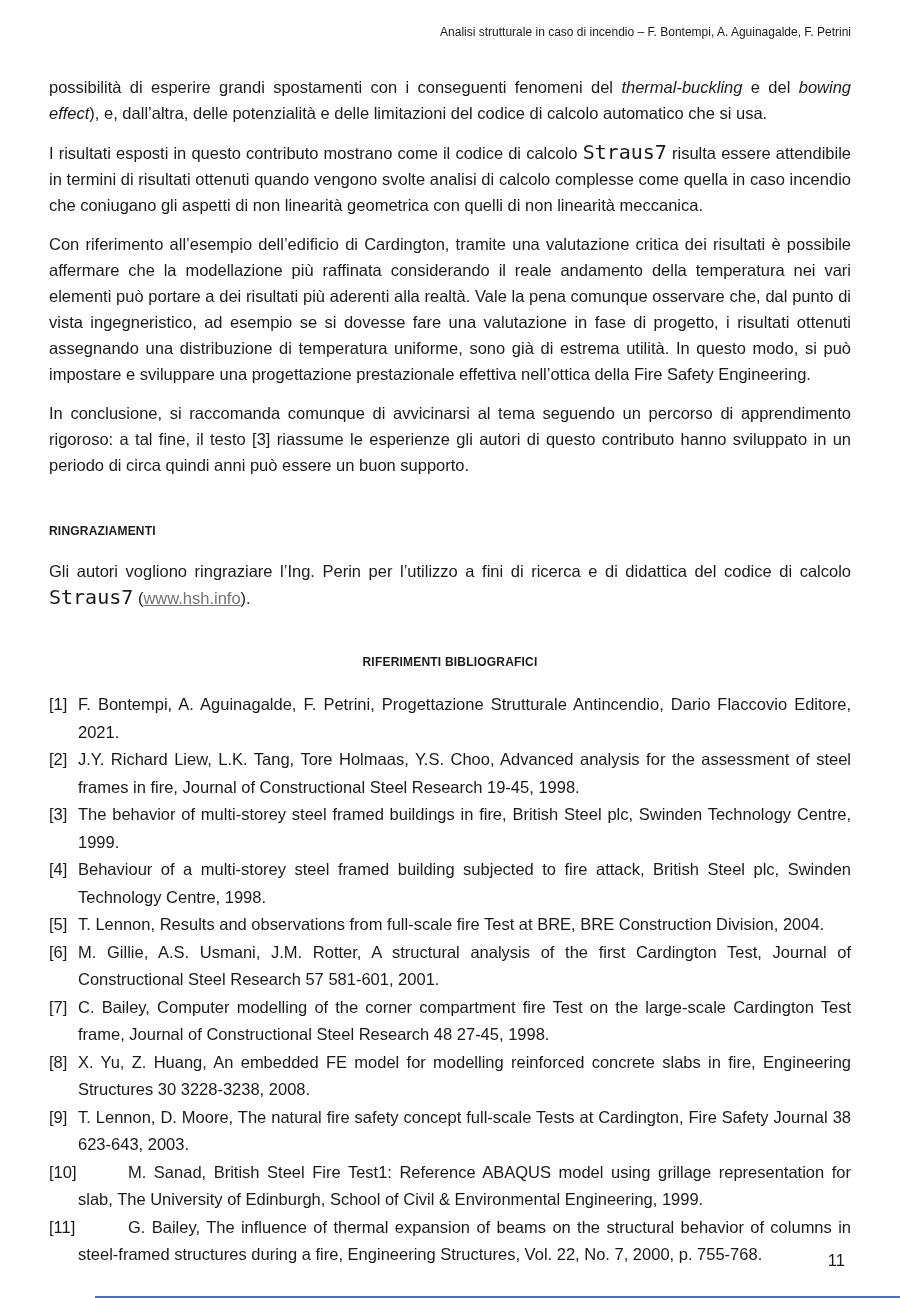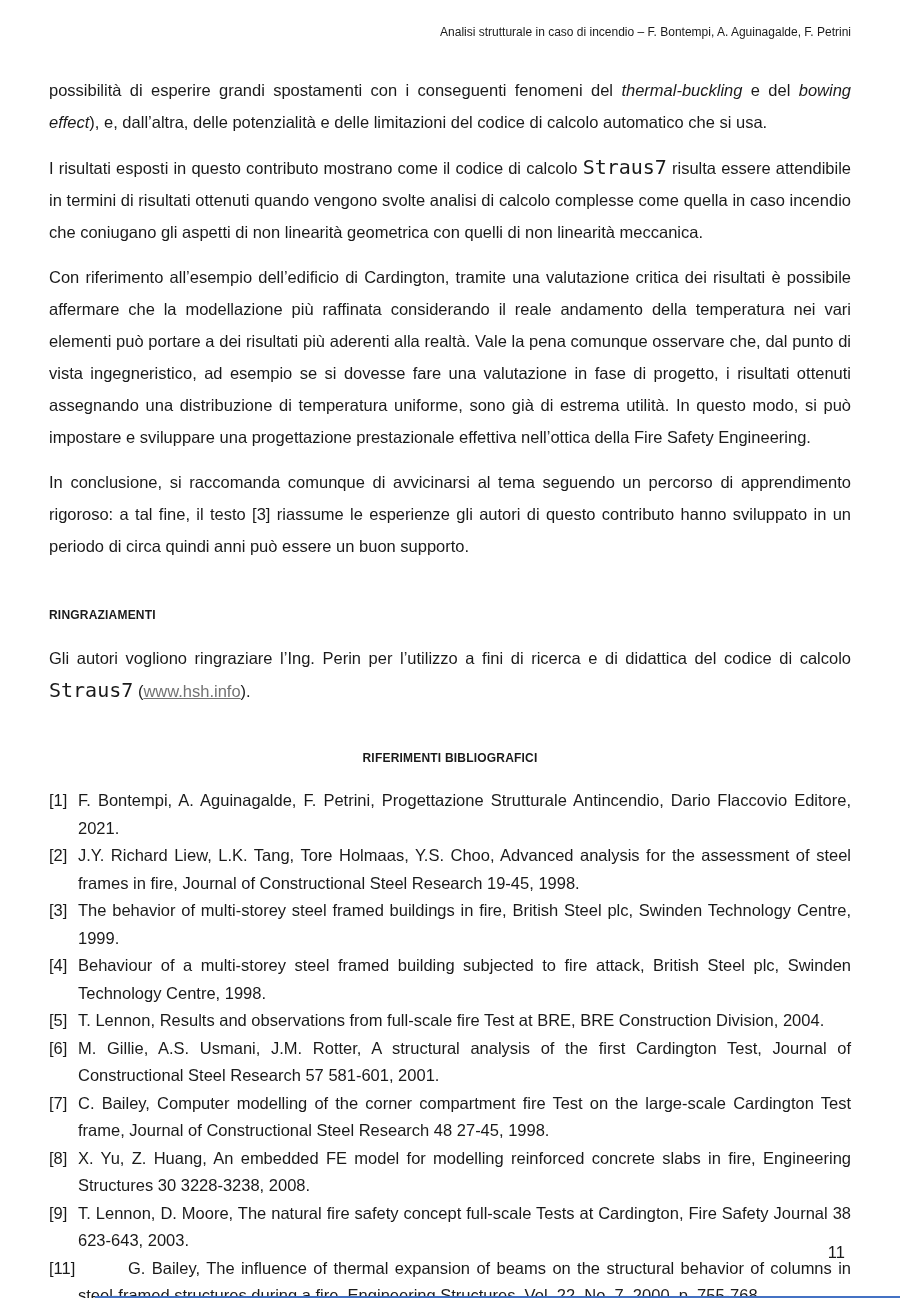--- a/index.html
+++ b/index.html
@@ -20,21 +20,21 @@
   }
   .running-header {
     text-align: right;
     font-size: 12px;
     line-height: 20px;
     margin-bottom: 32px;
     color: #1a1a1a;
   }
   p.body-text {
     font-size: 16.5px;
-    line-height: 32px;
+    line-height: 26px;
     text-align: justify;
     margin: 0 0 13px 0;
   }
   p.body-text.last { margin-bottom: 0; }
   .mono {
     font-family: "DejaVu Sans Mono", monospace;
     font-size: 20px;
   }
   a.doc-link {
     color: #737373;
@@ -63,21 +63,21 @@
     position: absolute;
     left: 0;
     top: 0;
     text-indent: 0;
   }
   .ref.tabbed { text-indent: 50px; }
   .ref.tabbed .num { text-indent: 0; }
   .page-number {
     position: absolute;
     right: 55px;
-    bottom: 36px;
+    bottom: 28px;
     font-size: 16.5px;
     color: #1a1a1a;
   }
   .bottom-accent-line {
     position: absolute;
     left: 95px;
     right: 0;
     bottom: 0;
     height: 2px;
     background: #4472C4;
@@ -108,20 +108,21 @@
     <div class="refs">
       <div class="ref"><span class="num">[1]</span><span class="txt">F. Bontempi, A. Aguinagalde, F. Petrini, Progettazione Strutturale Antincendio, Dario Flaccovio Editore, 2021.</span></div>
       <div class="ref"><span class="num">[2]</span><span class="txt">J.Y. Richard Liew, L.K. Tang, Tore Holmaas, Y.S. Choo, Advanced analysis for the assessment of steel frames in fire, Journal of Constructional Steel Research 19-45, 1998.</span></div>
       <div class="ref"><span class="num">[3]</span><span class="txt">The behavior of multi-storey steel framed buildings in fire, British Steel plc, Swinden Technology Centre, 1999.</span></div>
       <div class="ref"><span class="num">[4]</span><span class="txt">Behaviour of a multi-storey steel framed building subjected to fire attack, British Steel plc, Swinden Technology Centre, 1998.</span></div>
       <div class="ref"><span class="num">[5]</span><span class="txt">T. Lennon, Results and observations from full-scale fire Test at BRE, BRE Construction Division, 2004.</span></div>
       <div class="ref"><span class="num">[6]</span><span class="txt">M. Gillie, A.S. Usmani, J.M. Rotter, A structural analysis of the first Cardington Test, Journal of Constructional Steel Research 57 581-601, 2001.</span></div>
       <div class="ref"><span class="num">[7]</span><span class="txt">C. Bailey, Computer modelling of the corner compartment fire Test on the large-scale Cardington Test frame, Journal of Constructional Steel Research 48 27-45, 1998.</span></div>
       <div class="ref"><span class="num">[8]</span><span class="txt">X. Yu, Z. Huang, An embedded FE model for modelling reinforced concrete slabs in fire, Engineering Structures 30 3228-3238, 2008.</span></div>
       <div class="ref"><span class="num">[9]</span><span class="txt">T. Lennon, D. Moore, The natural fire safety concept full-scale Tests at Cardington, Fire Safety Journal 38 623-643, 2003.</span></div>
+      <div class="ref tabbed"><span class="num">[10]</span><span class="txt">M. Sanad, British Steel Fire Test1: Reference ABAQUS model using grillage representation for slab, The University of Edinburgh, School of Civil &amp; Environmental Engineering, 1999.</span></div>
       <div class="ref tabbed"><span class="num">[11]</span><span class="txt">G. Bailey, The influence of thermal expansion of beams on the structural behavior of columns in steel-framed structures during a fire, Engineering Structures, Vol. 22, No. 7, 2000, p. 755-768.</span></div>
     </div>
 
   </div>
 
   <div class="page-number">11</div>
   <div class="bottom-accent-line"></div>
 </div>
 
 </body></html>

